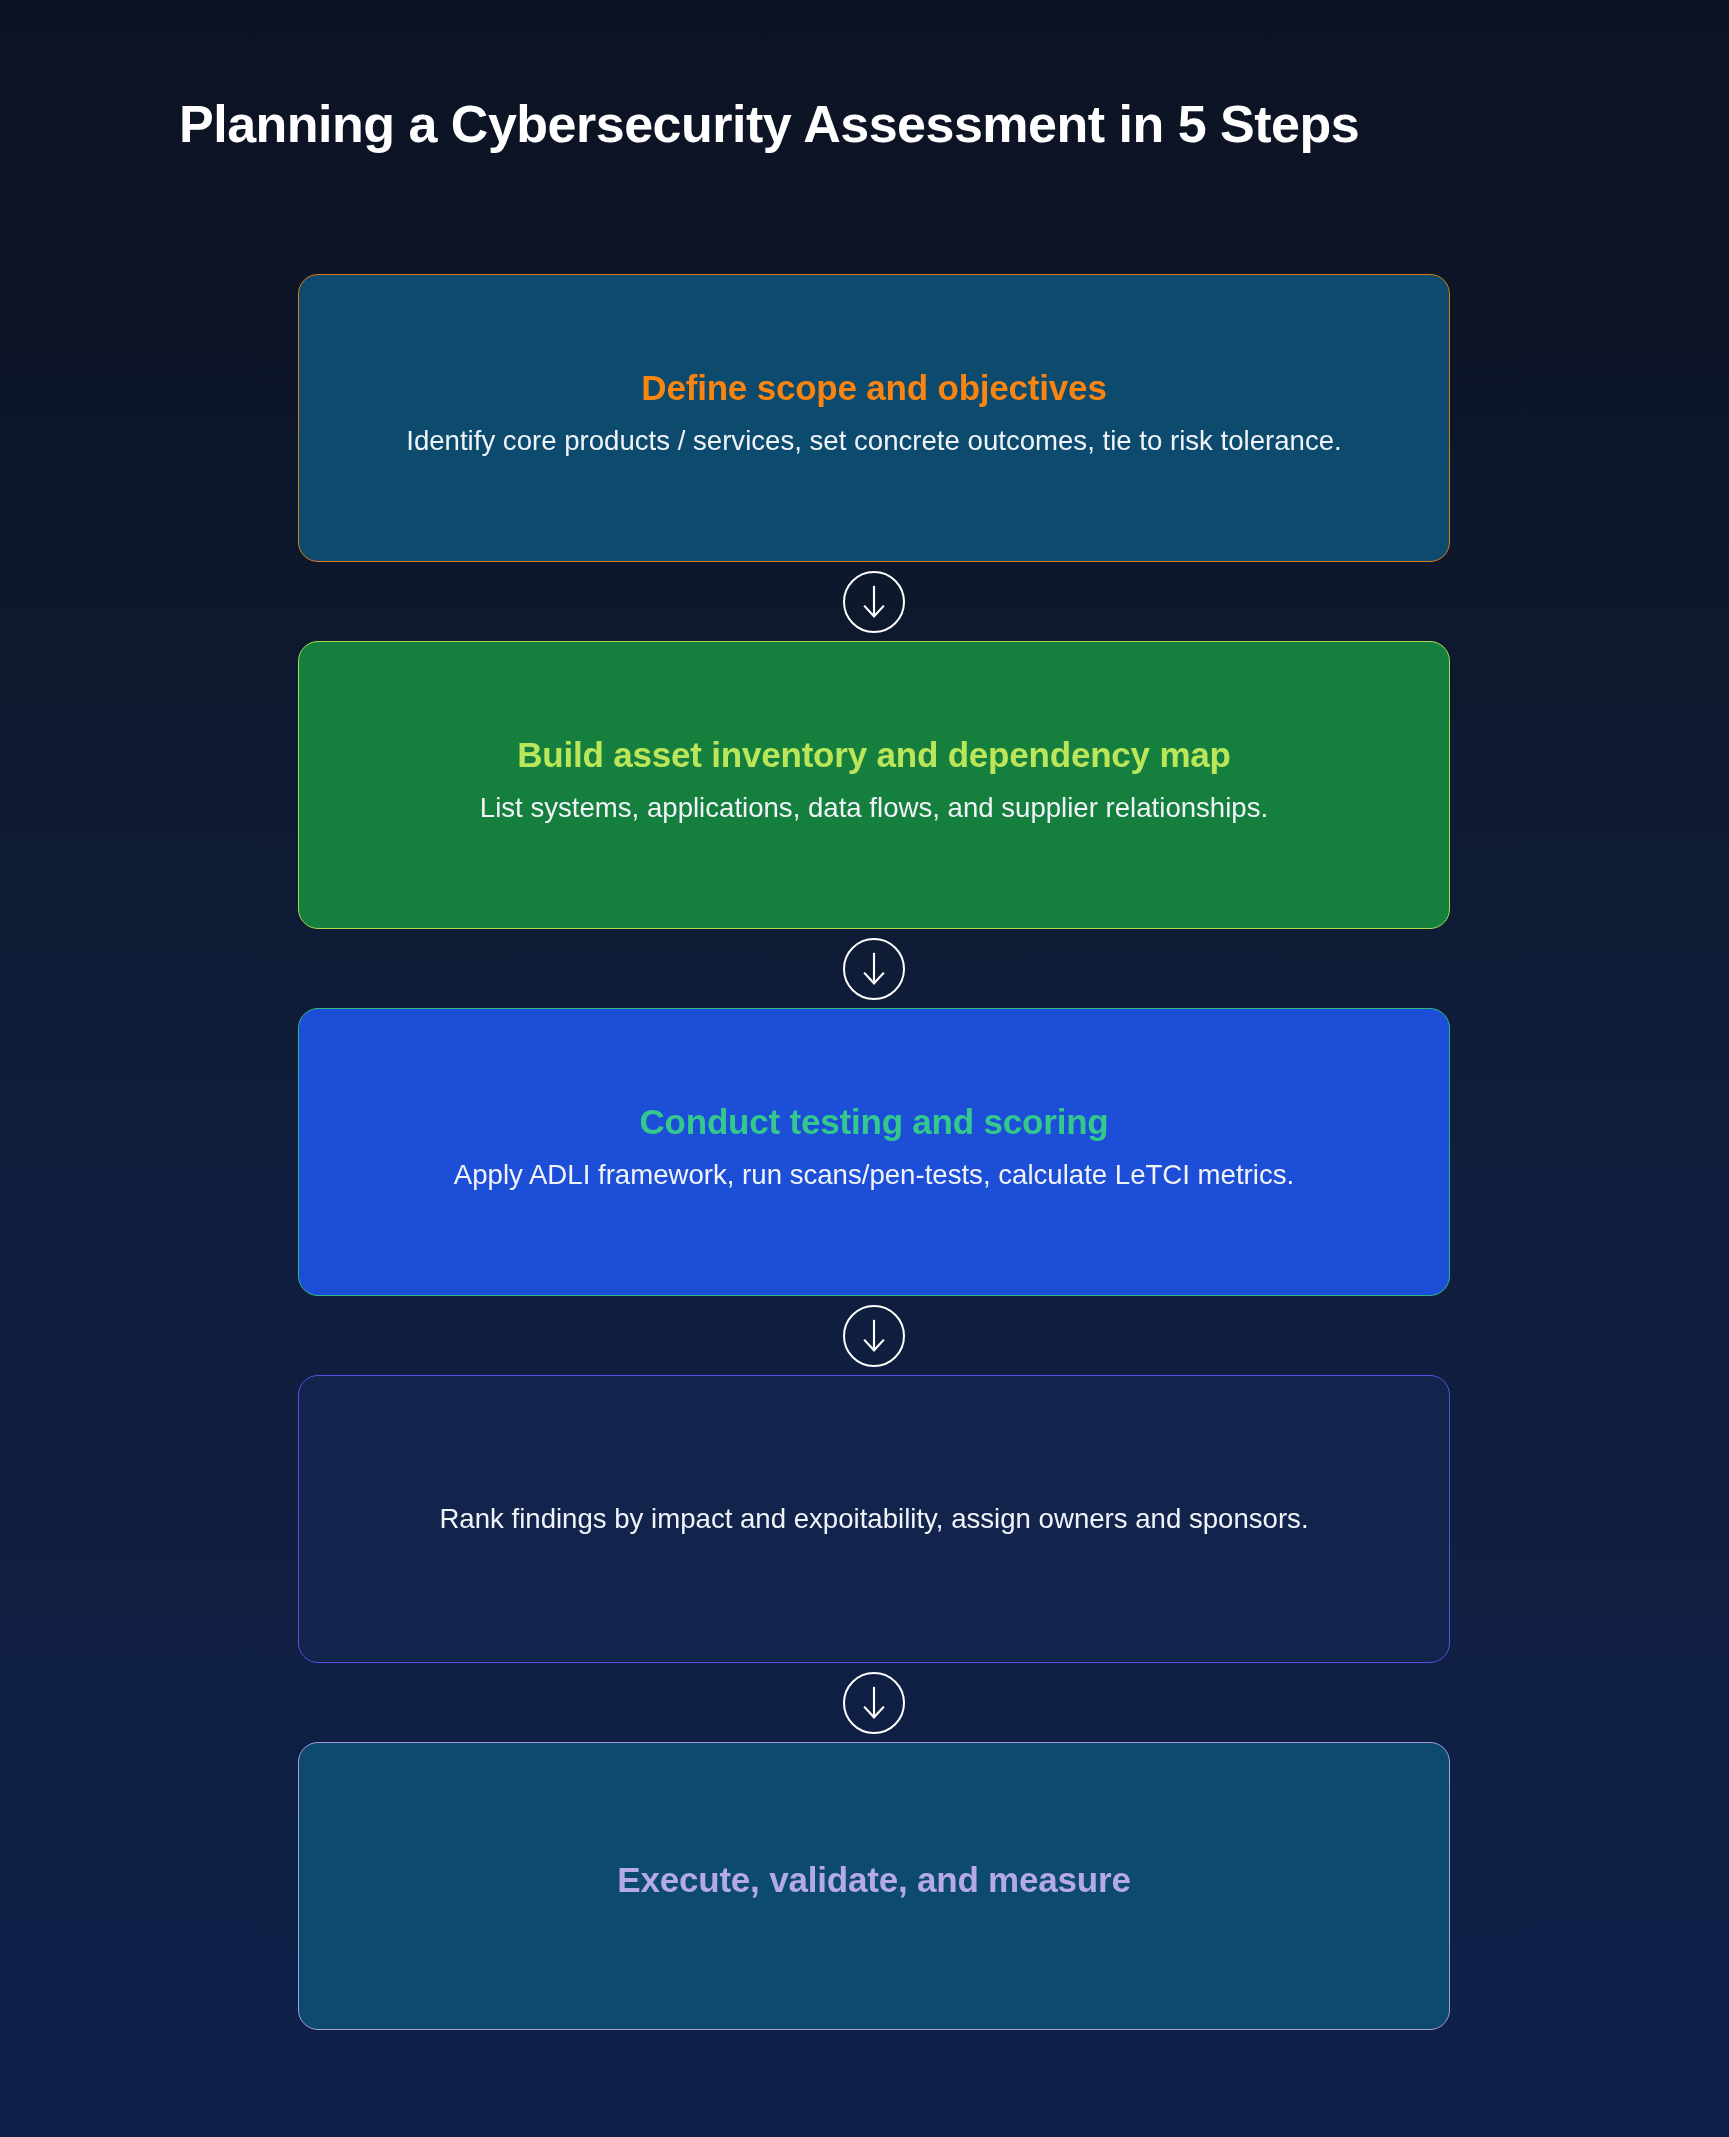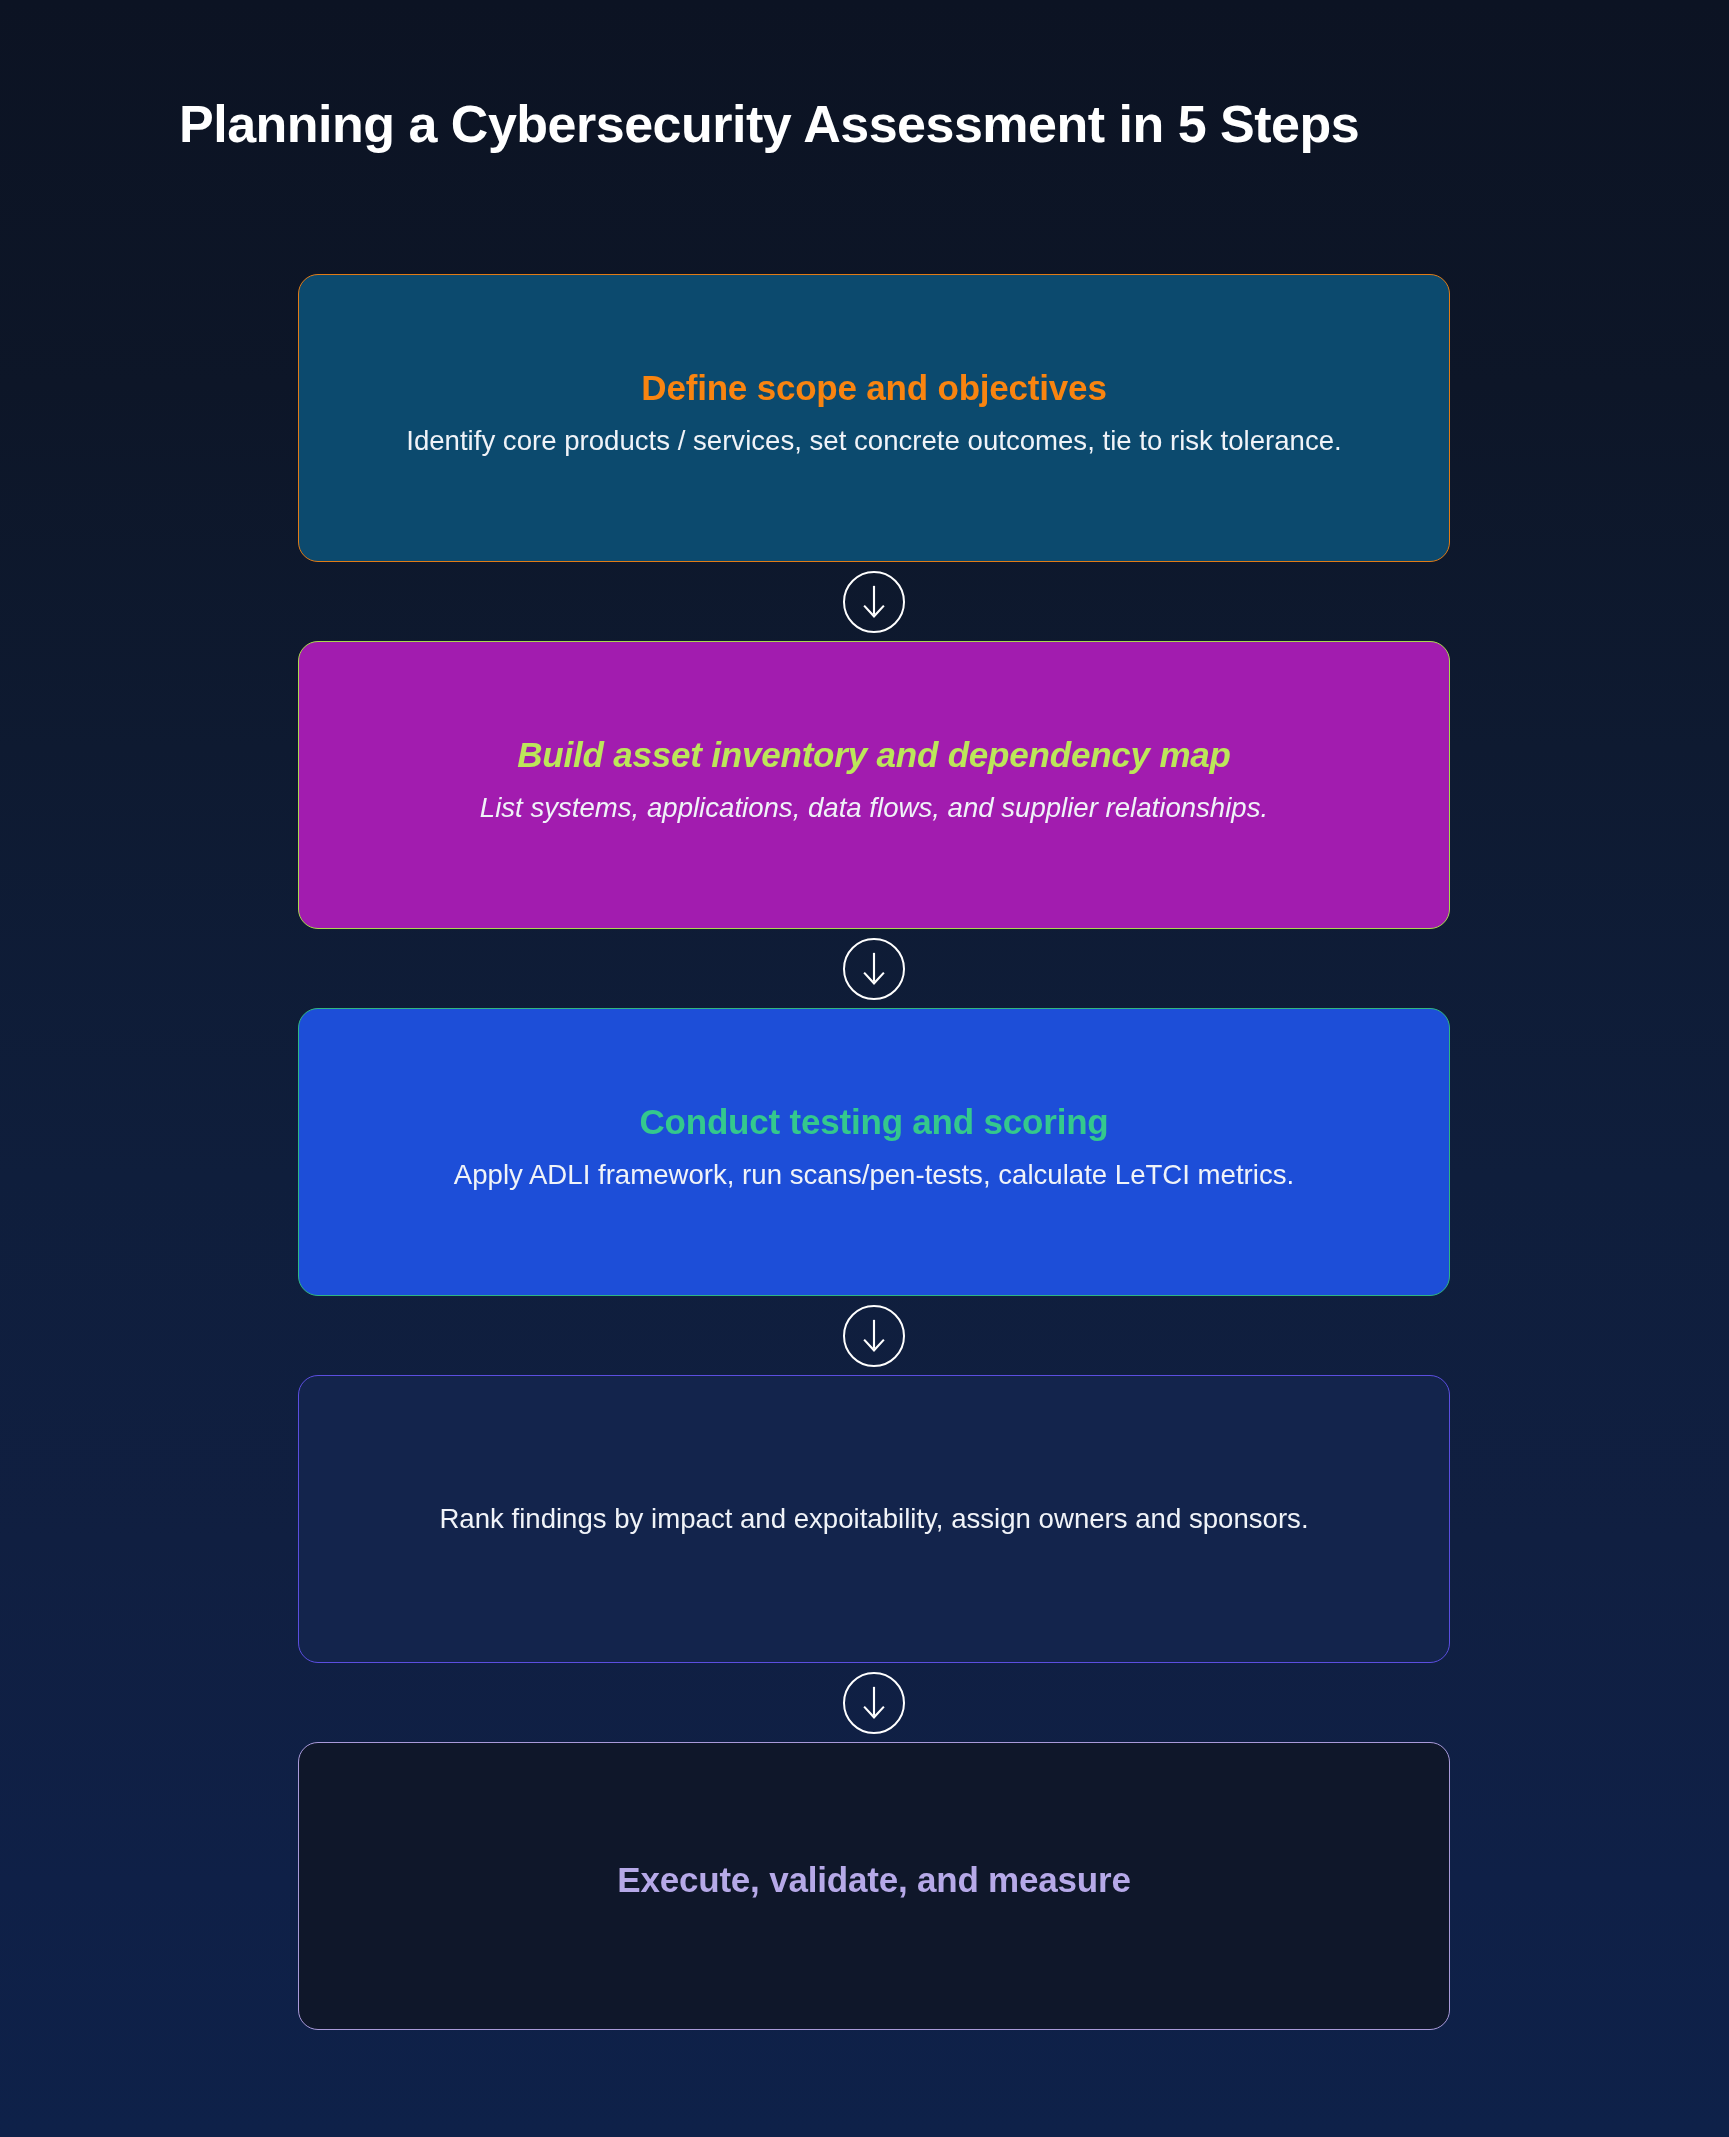--- a/index.html
+++ b/index.html
@@ -137,21 +137,21 @@
 
     <div class="connector">
       <div class="arrow-badge">
         <svg width="28" height="37" viewBox="0 0 34 44" aria-hidden="true">
           <line x1="17" y1="3" x2="17" y2="38" stroke="#ffffff" stroke-width="2.6"></line>
           <polyline points="5,27 17,40 29,27" fill="none" stroke="#ffffff" stroke-width="2.6"></polyline>
         </svg>
       </div>
     </div>
 
-    <div class="step-card card-2" style="border-color: rgb(169, 216, 79); background: #a21caf; font-style: italic;">
+    <div class="step-card card-2" style="border-color: rgb(169, 216, 79); background: #15803d;">
       <div class="card-inner">
         <div class="step-title" style="color: rgb(188, 230, 90);">Build asset inventory and dependency map</div>
         <div class="step-desc" style="color: rgb(240, 243, 248);">List systems, applications, data flows, and supplier relationships.</div>
       </div>
     </div>
 
     <div class="connector">
       <div class="arrow-badge">
         <svg width="28" height="37" viewBox="0 0 34 44" aria-hidden="true">
           <line x1="17" y1="3" x2="17" y2="38" stroke="#ffffff" stroke-width="2.6"></line>
@@ -184,21 +184,21 @@
 
     <div class="connector">
       <div class="arrow-badge">
         <svg width="28" height="37" viewBox="0 0 34 44" aria-hidden="true">
           <line x1="17" y1="3" x2="17" y2="38" stroke="#ffffff" stroke-width="2.6"></line>
           <polyline points="5,27 17,40 29,27" fill="none" stroke="#ffffff" stroke-width="2.6"></polyline>
         </svg>
       </div>
     </div>
 
-    <div class="step-card card-5" style="border-color: rgb(169, 154, 218); background: #0f172a;">
+    <div class="step-card card-5" style="border-color: rgb(169, 154, 218); background: #0c4a6e;">
       <div class="card-inner">
         <div class="step-title" style="color: rgb(182, 169, 232);">Execute, validate, and measure</div>
       </div>
     </div>
 
   </div>
 </div>
 
 
 </body></html>

